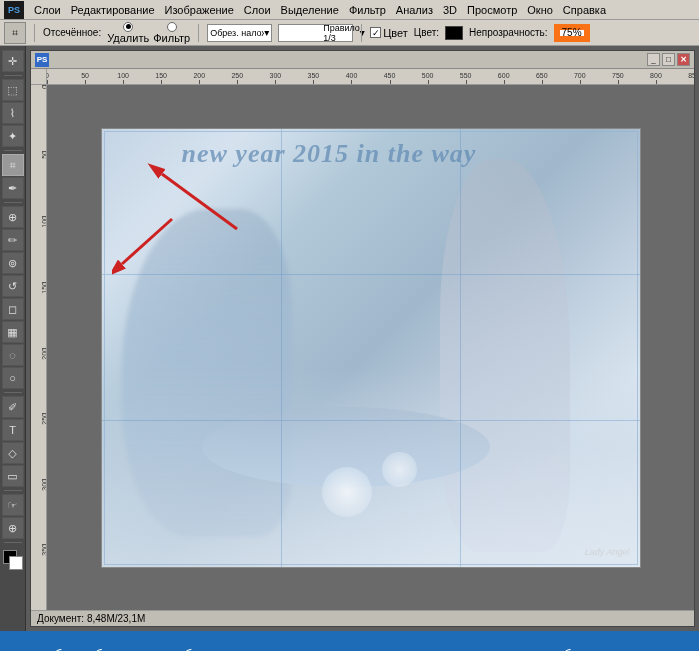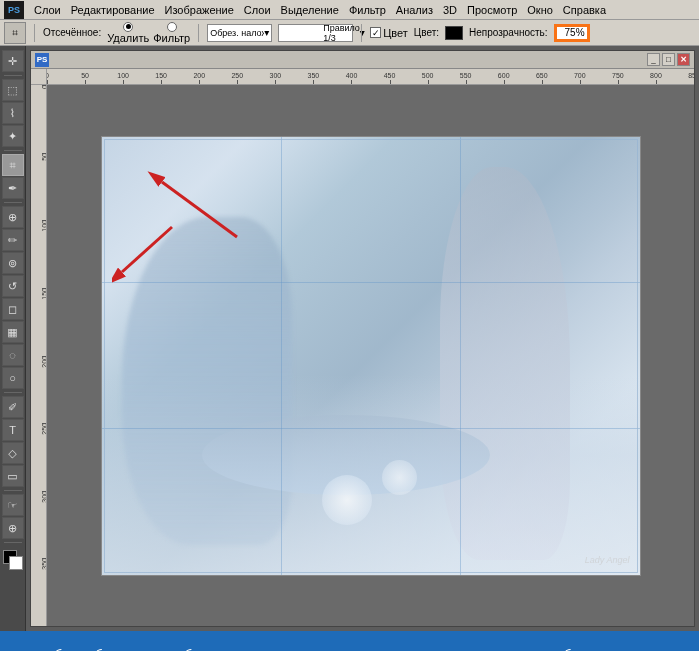--- a/index.html
+++ b/index.html
@@ -69,21 +69,21 @@
     .radio-dot.selected::after { content: ''; width: 5px; height: 5px; border-radius: 50%; background: #000; display: block; }
     .options-separator { width: 1px; height: 18px; background: #999; margin: 0 2px; }
     .dropdown-select {
       height: 18px; border: 1px solid #888; background: #fff;
       font-size: 10px; padding: 0 2px; width: 65px;
       display: flex; align-items: center; justify-content: space-between; cursor: pointer;
     }
     .checkbox-item { display: flex; align-items: center; gap: 2px; font-size: 11px; cursor: pointer; }
     .checkbox-box { width: 11px; height: 11px; border: 1px solid #666; background: #fff; display: flex; align-items: center; justify-content: center; font-size: 9px; }
     .color-swatch { width: 18px; height: 14px; background: #000; border: 1px solid #444; }
-    .opacity-input { width: 36px; height: 18px; border: 3px solid #f97316; background: #fff; font-size: 10px; text-align: right; padding: 0 2px; }
+    .opacity-input { width: 36px; height: 18px; border: 6px solid #f97316; background: #fff; font-size: 10px; text-align: right; padding: 0 2px; }
 
     
     .main-area {
       display: flex;
       width: 100%;
       height: calc(651px - 20px - 26px - 20px);
     }
 
     
     .toolbar {
@@ -444,20 +444,21 @@
 
             <div class="canvas-grid">
               <div class="grid-line-h" style="top: 33.3%;"></div>
               <div class="grid-line-h" style="top: 66.6%;"></div>
               <div class="grid-line-v" style="left: 33.3%;"></div>
               <div class="grid-line-v" style="left: 66.6%;"></div>
             </div>
 
             <div class="canvas-border-box" style="top:2px; left:2px; right:2px; bottom:2px;"></div>
 
+            <div class="canvas-title-text">new year 2015 in the way</div>
 
             <svg style="position:absolute; top:20px; left:35px; width:120px; height:100px;" viewBox="0 0 120 100">
               <defs>
                 <marker id="arrowhead" markerWidth="6" markerHeight="4" refX="0" refY="2" orient="auto">
                   <polygon points="0 0, 6 2, 0 4" fill="#cc2222"></polygon>
                 </marker>
               </defs>
               <line x1="100" y1="80" x2="25" y2="25" stroke="#cc2222" stroke-width="3" marker-end="url(#arrowhead)"></line>
             </svg>
             <svg style="position:absolute; top:70px; left:10px; width:80px; height:80px;" viewBox="0 0 80 80">
@@ -467,19 +468,22 @@
                 </marker>
               </defs>
               <line x1="60" y1="20" x2="10" y2="65" stroke="#cc2222" stroke-width="3" marker-end="url(#arrowhead2)"></line>
             </svg>
 
             <div class="canvas-watermark">Lady Angel</div>
           </div>
         </div>
       </div>
 
+      <div class="doc-status">
+        <span>Документ: 8,48М/23,1М</span>
+      </div>
     </div>
   </div>
 </div>
 
 <div class="instruction-panel">
   <p class="instruction-text">работы обрезаются так.берем инструмент рамка подводим к верхнему левому углу работы зажимаем правую кнопку мыши и тянем в правый нижний угол.образуется такая сетка как у меня.затем жмем на клавиатуре Enter.ВОТ И ВСЕ.</p>
 </div>
 
 </body></html>

